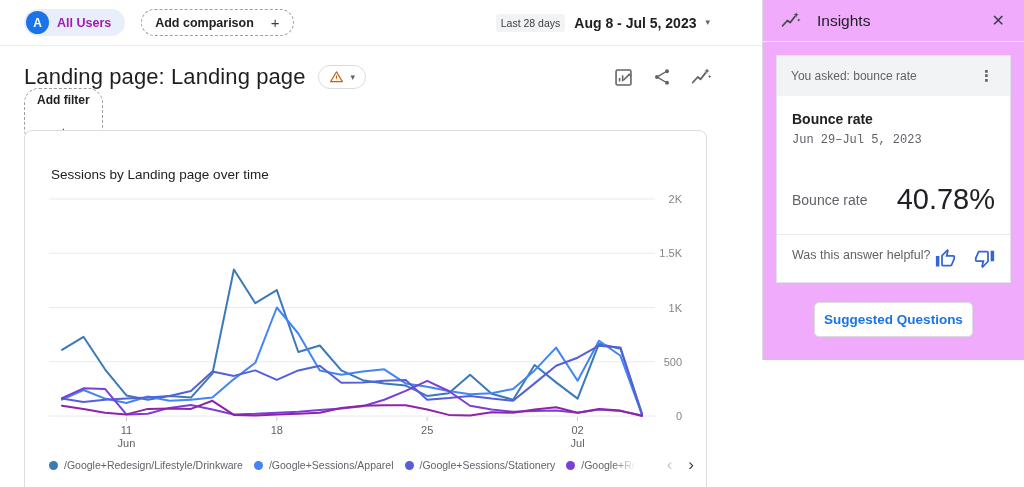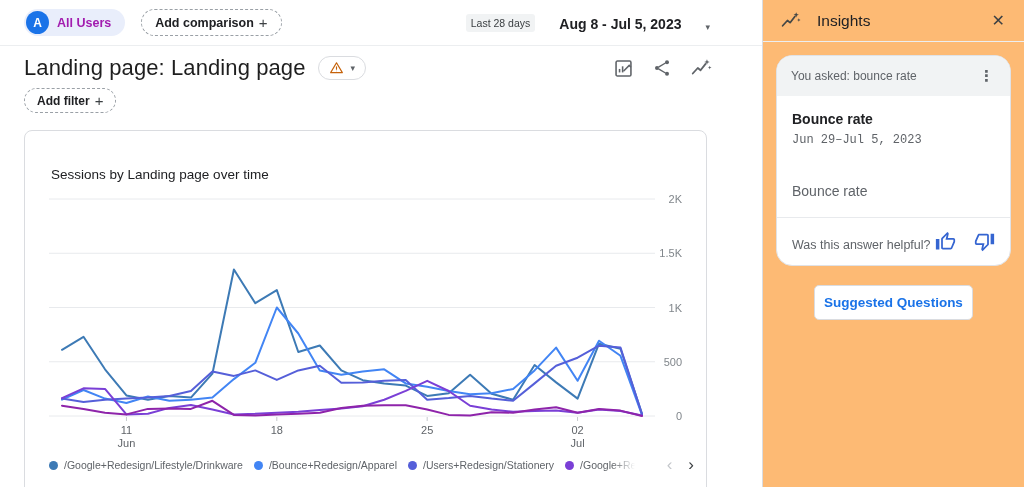--- a/index.html
+++ b/index.html
@@ -11,70 +11,70 @@
   }
   
   .main{position:absolute;left:0;top:0;width:762px;height:487px;background:#fff;}
   .topbar{position:absolute;left:0;top:0;width:762px;height:46px;box-sizing:border-box;
     border-bottom:1px solid #eceef0;display:flex;align-items:center;padding:0 52px 0 24px;}
   .audience-chip{display:flex;align-items:center;background:#e9eefb;border-radius:15px;
     padding:2px 14px 2px 2px;cursor:pointer;}
   .avatar{width:23px;height:23px;border-radius:50%;background:#1a73e8;color:#fff;
     font-size:12px;font-weight:700;display:flex;align-items:center;justify-content:center;}
   .audience-chip .lbl{margin-left:8px;font-size:12.5px;font-weight:700;color:#a21caf;}
-  .dashed-chip{display:flex;align-items:center;gap:5px;border:1px dashed #9aa0a6;border-radius:15px;
+  .dashed-chip{display:flex;align-items:center;gap:17px;border:1px dashed #9aa0a6;border-radius:15px;
     padding:5px 13px;font-size:12.5px;font-weight:700;color:#202124;background:#fff;cursor:pointer;}
   .dashed-chip .plus{font-size:15px;font-weight:400;color:#3c4043;line-height:1;}
   .topbar .dashed-chip{margin-left:16px;}
   .spacer{flex:1;}
-  .date-group{display:flex;align-items:flex-end;gap:24px;cursor:pointer;}
+  .date-group{display:flex;align-items:center;gap:9px;cursor:pointer;}
   .date-badge{background:#f1f3f4;color:#3c4043;font-size:10.5px;padding:3px 5px;border-radius:3px;}
   .date-text{font-size:14px;font-weight:700;color:#202124;}
   .caret{font-size:9px;color:#5f6368;line-height:1;}
-  .title-row{position:absolute;left:24px;top:52px;width:688px;height:32px;display:flex;align-items:center;}
+  .title-row{position:absolute;left:24px;top:61px;width:688px;height:32px;display:flex;align-items:center;}
   .page-title{font-size:22px;font-weight:400;color:#1f1f1f;margin:0 12px 0 0;letter-spacing:.1px;}
   .warn-pill{display:flex;align-items:center;gap:7px;border:1px solid #dadce0;border-radius:13px;
     padding:4px 10px;background:#fff;cursor:pointer;}
   .toolbar{margin-left:auto;display:flex;align-items:center;gap:17px;}
   .tool-btn{width:22px;height:22px;color:#5f6368;cursor:pointer;display:flex;align-items:center;justify-content:center;}
   .filter-row{position:absolute;left:24px;top:88px;}
-  .filter-row .dashed-chip{font-size:12px;padding:4px 12px;}
+  .filter-row .dashed-chip{font-size:12px;padding:4px 12px;flex-direction:column;}
   
   .chart-card{position:absolute;left:24px;top:130px;width:683px;height:380px;box-sizing:border-box;
     border:1px solid #dadce0;border-radius:8px;background:#fff;}
   .chart-title{position:absolute;left:26px;top:36px;font-size:13.5px;color:#202124;}
   #chart-svg{position:absolute;left:0;top:42px;width:683px;height:278px;}
   .legend-row{position:absolute;left:24px;top:324px;width:645px;display:flex;align-items:center;
     font-size:10.5px;color:#5f6368;white-space:nowrap;}
   .legend-item{display:flex;align-items:center;margin-right:11px;justify-content:center;}
   .legend-dot{width:9px;height:9px;border-radius:50%;margin-right:6px;flex:none;}
   .legend-item.truncated .legend-label{max-width:58px;overflow:hidden;
     -webkit-mask-image:linear-gradient(90deg,#000 55%,transparent 95%);
     mask-image:linear-gradient(90deg,#000 55%,transparent 95%);}
   .legend-pager{margin-left:auto;display:flex;align-items:center;gap:16px;font-size:17px;}
   .pager-prev{color:#c4c7cb;cursor:default;}
   .pager-next{color:#3c4043;cursor:pointer;}
   
-  .panel{position:absolute;left:762px;top:0;width:262px;height:487px;box-sizing:border-box;
-    border-left:1px solid #dadce0;background:#fdba74;}
+  .panel{position:absolute;left:762px;top:0;width:262px;height:360px;box-sizing:border-box;
+    border-left:1px solid #dadce0;background:#f0abfc;}
   .panel-header{height:41px;display:flex;align-items:center;padding:0 17px;border-bottom:1px solid #eceef0;}
   .panel-header .p-icon{color:#444746;display:flex;}
   .panel-title{font-size:15.5px;color:#202124;margin-left:16px;}
   .close-btn{margin-left:auto;font-size:16px;color:#3c4043;cursor:pointer;padding:2px;}
-  .insight-card{margin:13px 13px 0 13px;border:1px solid #e0e2e6;border-radius:16px;overflow:hidden;background:#fff;}
+  .insight-card{margin:13px 13px 0 13px;border:1px solid #e0e2e6;border-radius:0;overflow:hidden;background:#fff;}
   .card-q{background:#f1f3f4;padding:11px 14px;display:flex;align-items:center;}
   .card-q .q-text{flex:1;font-size:12px;color:#5f6368;}
   .kebab{font-size:15px;font-weight:700;color:#5f6368;cursor:pointer;padding:0 2px;}
   .card-body{padding:15px 15px 18px 15px;}
   .metric-title{font-size:14px;font-weight:700;color:#202124;}
   .metric-dates{font-size:12px;color:#5f6368;margin-top:6px;font-family:Liberation Mono, monospace;}
   .metric-row{display:flex;align-items:center;justify-content:space-between;margin-top:36px;}
   .metric-label{font-size:14px;color:#5f6368;}
   .metric-value{font-size:29px;font-weight:400;color:#202124;}
-  .card-footer{border-top:1px solid #e8eaed;padding:13px 15px;display:flex;align-items:flex-end;}
+  .card-footer{border-top:1px solid #e8eaed;padding:13px 15px;display:flex;align-items:flex-start;}
   .card-footer .fb-text{flex:1;font-size:12.5px;color:#5f6368;}
   .thumbs{display:flex;align-items:center;gap:18px;color:#3565d1;}
   .thumb-btn{cursor:pointer;display:flex;}
   .suggested-wrap{display:flex;justify-content:center;margin-top:19px;}
   .suggested-btn{border:1px solid #dadce0;border-radius:5px;background:#fff;color:#1a73e8;
     font-size:13.5px;font-weight:700;padding:9px 9px;cursor:pointer;
     font-family:"Liberation Sans","DejaVu Sans",sans-serif;}
 </style>
 </head>
 <body>
@@ -181,25 +181,25 @@
         <polyline points="37.0,232.7 58.5,235.9 80.0,239.7 101.4,241.4 122.9,235.9 144.4,235.4 165.9,235.9 187.4,227.8 208.9,241.9 230.3,242.5 251.8,241.4 273.3,240.8 294.8,239.7 316.3,235.0 337.7,232.7 359.2,232.2 380.7,232.2 402.2,236.5 423.7,241.9 445.1,242.5 466.6,239.2 488.1,239.7 509.6,236.5 531.1,234.3 552.6,239.7 574.0,235.9 595.5,237.6 617.0,243.0" fill="none" stroke="#8e24aa" stroke-width="2" stroke-linejoin="round" stroke-linecap="round"></polyline>
       </svg>
     <div class="legend-row">
       <div id="legend-items" style="display:flex;align-items:center;">
           <div class="legend-item">
             <span class="legend-dot" style="background: rgb(61, 122, 181);"></span>
             <span class="legend-label">/Google+Redesign/Lifestyle/Drinkware</span>
           </div>
           <div class="legend-item">
             <span class="legend-dot" style="background: rgb(66, 133, 244);"></span>
-            <span class="legend-label">/Bounce+Redesign/Apparel</span>
+            <span class="legend-label">/Google+Sessions/Apparel</span>
           </div>
           <div class="legend-item">
             <span class="legend-dot" style="background: rgb(85, 95, 217);"></span>
-            <span class="legend-label">/Users+Redesign/Stationery</span>
+            <span class="legend-label">/Google+Sessions/Stationery</span>
           </div>
           <div class="legend-item truncated">
             <span class="legend-dot" style="background: rgb(122, 63, 214);"></span>
             <span class="legend-label">/Google+Rede</span>
           </div>
         </div>
       <div class="legend-pager">
         <span class="pager-prev">‹</span>
         <span class="pager-next">›</span>
       </div>
@@ -224,20 +224,21 @@
   <div class="insight-card">
     <div class="card-q">
       <span class="q-text">You asked: bounce rate</span>
       <span class="kebab">⋮</span>
     </div>
     <div class="card-body">
       <div class="metric-title">Bounce rate</div>
       <div class="metric-dates">Jun 29–Jul 5, 2023</div>
       <div class="metric-row">
         <span class="metric-label">Bounce rate</span>
+        <span class="metric-value">40.78%</span>
       </div>
     </div>
     <div class="card-footer">
       <span class="fb-text">Was this answer helpful?</span>
       <span class="thumbs">
         <span class="thumb-btn">
           <svg width="21" height="21" viewBox="0 0 24 24" fill="currentColor">
             <path d="M9 21h9c.83 0 1.54-.5 1.84-1.22l3.02-7.05c.09-.23.14-.47.14-.73v-2c0-1.1-.9-2-2-2h-6.31l.95-4.57.03-.32c0-.41-.17-.79-.44-1.06L14.17 1 7.58 7.59C7.22 7.95 7 8.45 7 9v10c0 1.1.9 2 2 2zM9 9l4.34-4.34L12 10h9v2l-3 7H9V9zM1 9h4v12H1z"></path>
           </svg>
         </span>

